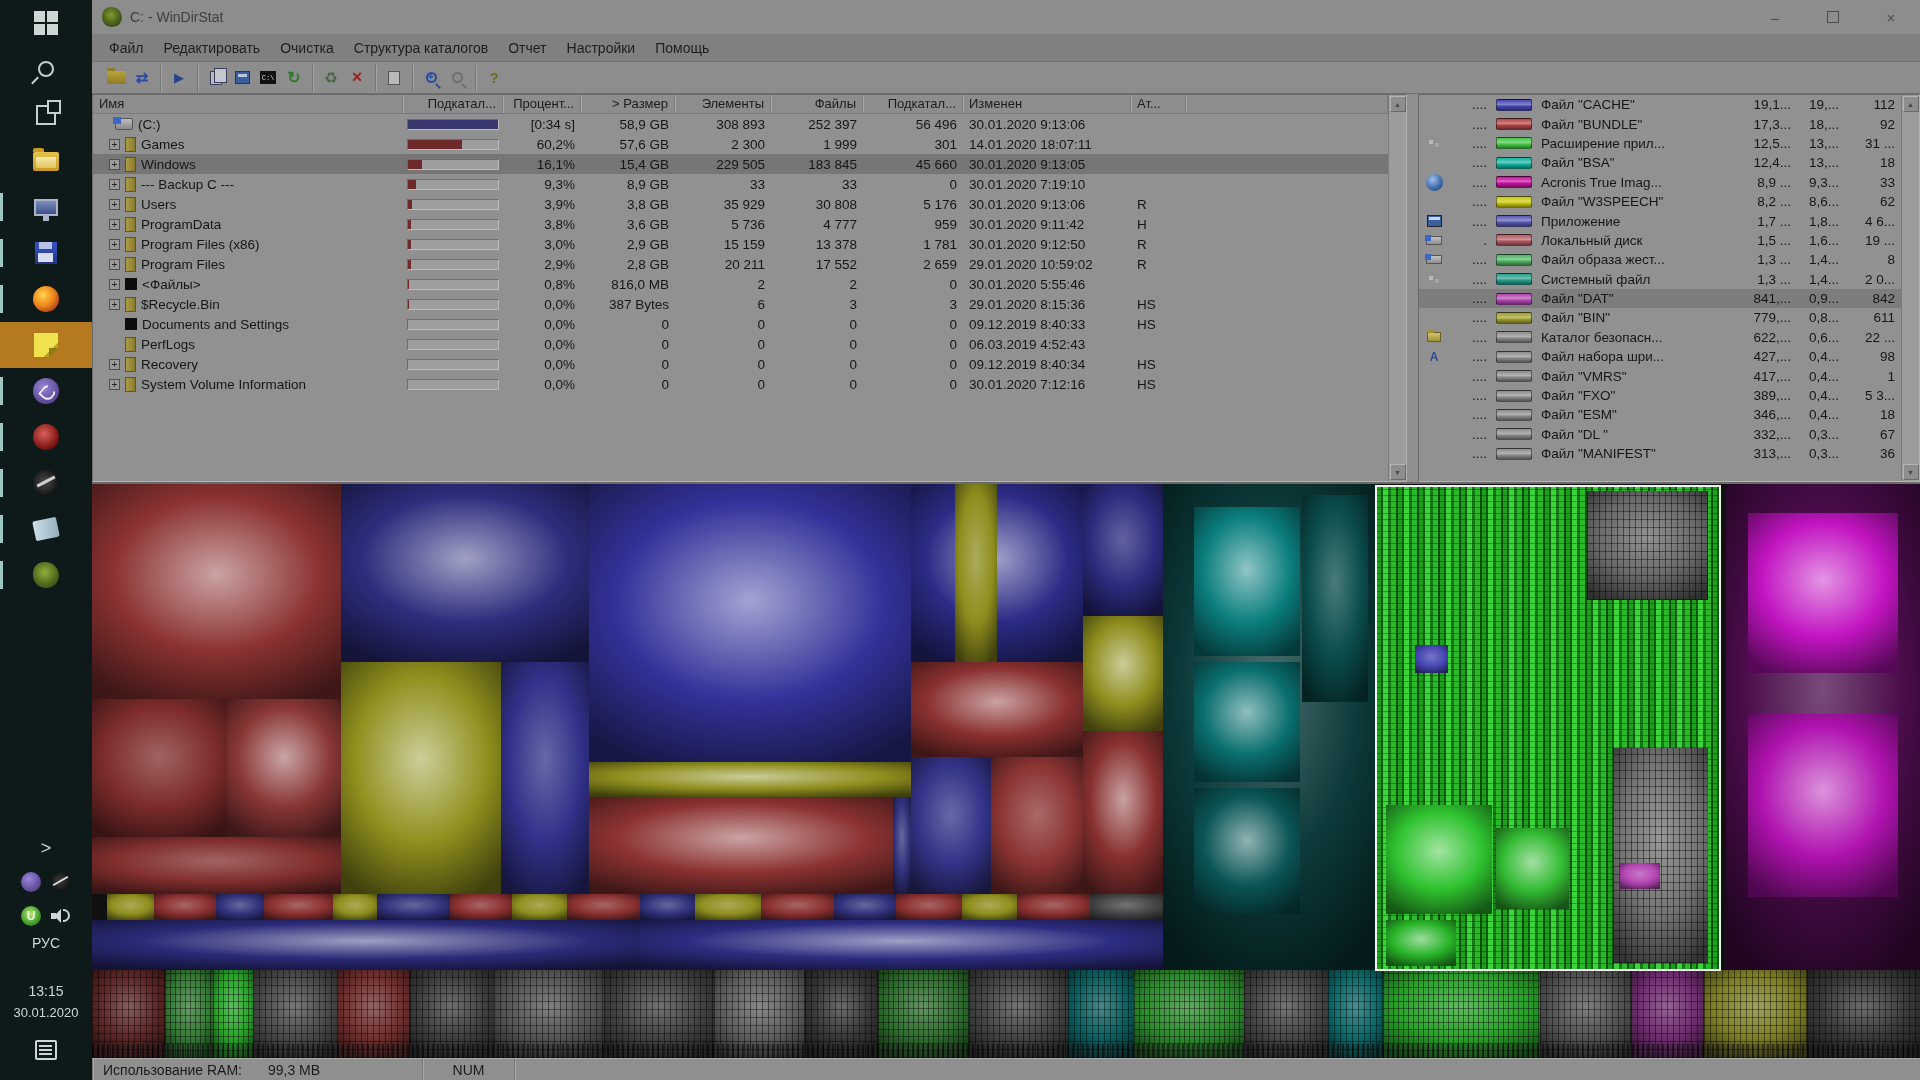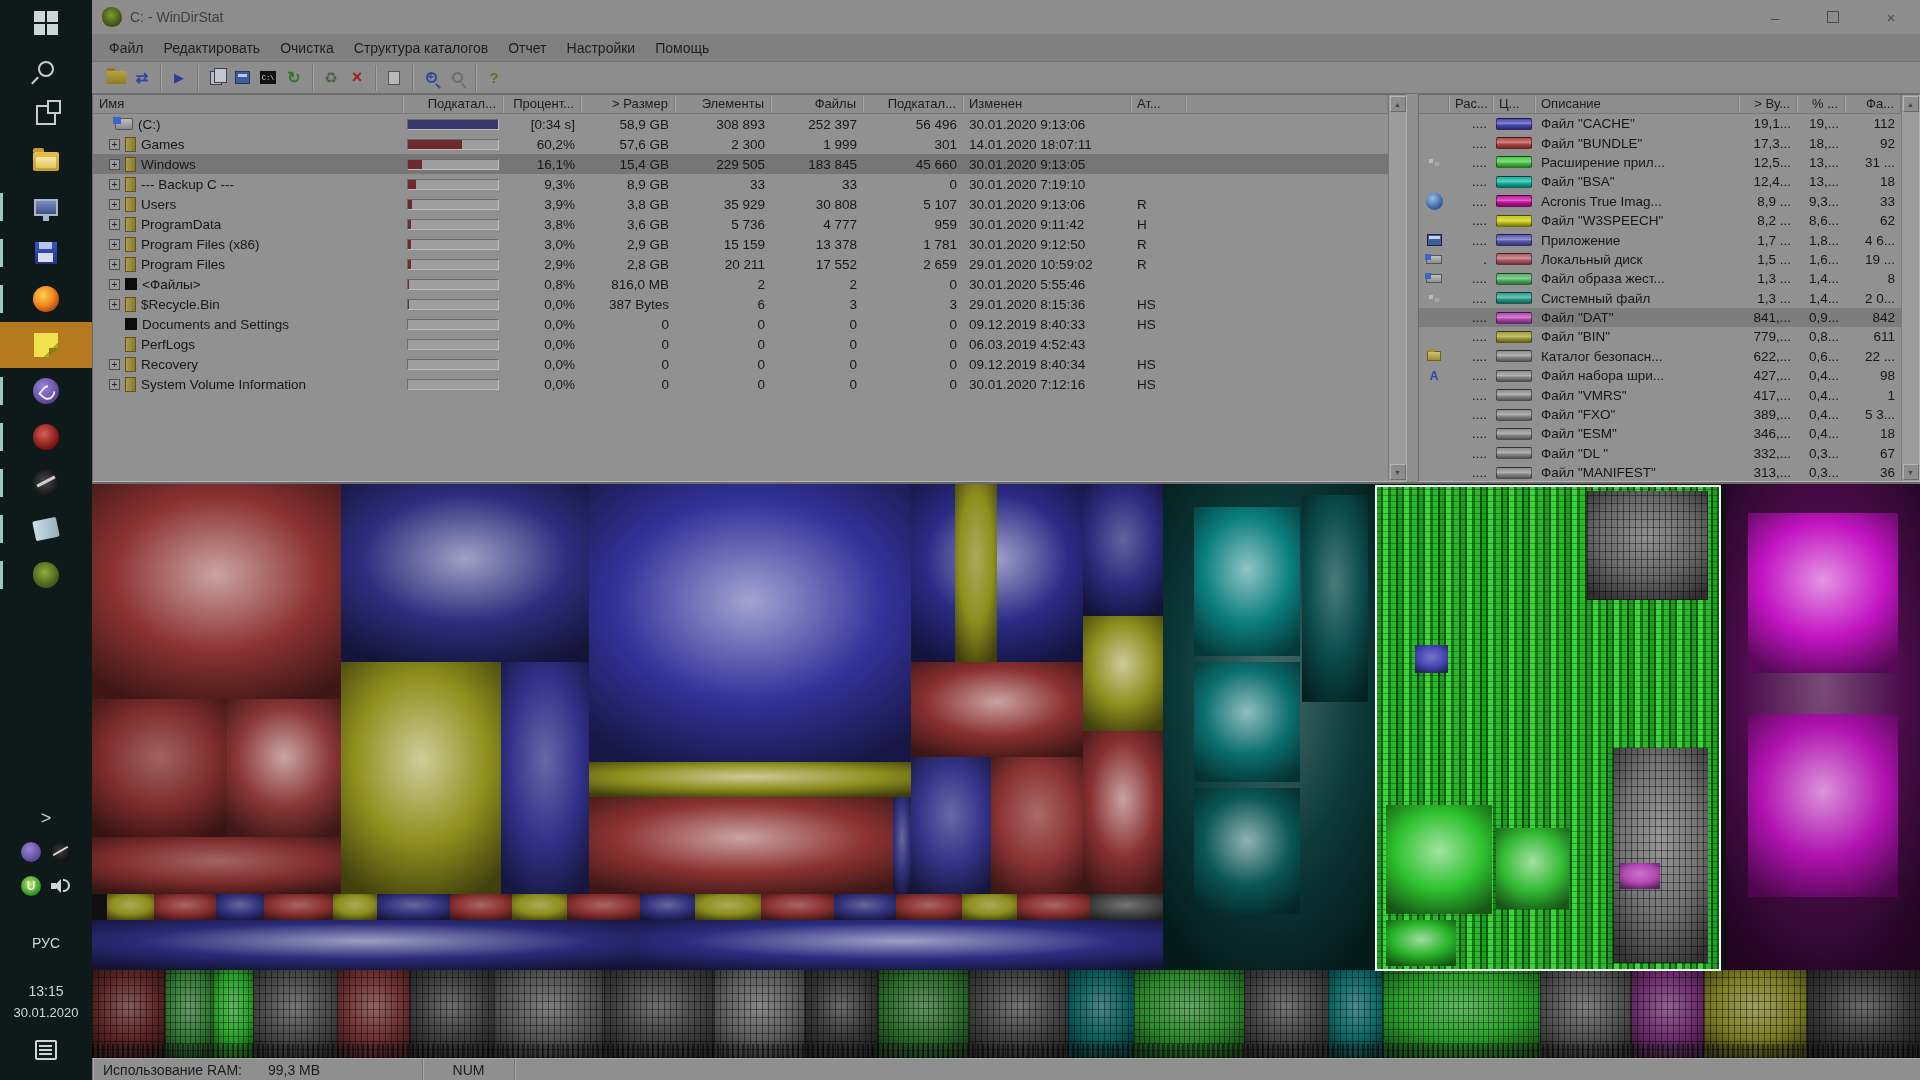--- a/index.html
+++ b/index.html
@@ -209,21 +209,21 @@
     <div class="tray-row">
       <span class="ic-viber-s"></span>
       <span class="ic-horn"></span>
     </div>
     <div class="tray-row">
       <span class="ic-utor">U</span>
       <span class="ic-vol">
           <i></i>
         </span>
     </div>
-    <div class="tb-text" style="margin-top:32px">РУС</div>
+    <div class="tb-text" style="margin-top:2px">РУС</div>
     <div class="tb-text" style="margin-top:32px">13:15</div>
     <div class="tb-text" style="margin-top:6px;font-size:13px">30.01.2020</div>
     <div class="tb-item" style="height:60px">
         <span class="ic-notif"></span>
       </div>
   </div>
 
   <div class="window">
     <div class="titlebar">
       <span class="app-ic"></span>
@@ -405,21 +405,21 @@
                 </div>
                 <div>
                   <div class="bartrack">
                     <div class="barfill" style="width: 3.9%; background: rgb(110, 42, 42);"></div>
                   </div>
                 </div>
                 <div class="cell r">3,9%</div>
                 <div class="cell r">3,8 GB</div>
                 <div class="cell r">35 929</div>
                 <div class="cell r">30 808</div>
-                <div class="cell r">5 107</div>
+                <div class="cell r">5 176</div>
                 <div class="cell ">30.01.2020  9:13:06</div>
                 <div class="cell ">R</div>
                 <div></div>
               </div>
               <div class="lrow dgrid">
                 <div class="namecell" style="padding-left: 16px;">
                   <span class="expander">+</span>
                   <span class="ic-folderv"></span>
                   <span>ProgramData</span>
                 </div>
@@ -600,29 +600,20 @@
             </div>
         </div>
         <div class="scrollcol">
           <div class="scr-arrow">▲</div>
           <div class="scr-arrow">▼</div>
         </div>
       </div>
       <div class="splitter"></div>
       <div class="pane extpane">
         <div class="listbody">
-          <div class="hdr xgrid" id="ext-header">
-              <div class="hcell "></div>
-              <div class="hcell ">Рас...</div>
-              <div class="hcell ">Ц...</div>
-              <div class="hcell ">Описание</div>
-              <div class="hcell r">&gt; Ву...</div>
-              <div class="hcell r">% ...</div>
-              <div class="hcell r">Фа...</div>
-            </div>
           <div class="rows" id="ext-rows">
               <div class="lrow xgrid xrow" style="height: 19.4px;">
                 <div class="xicon"></div>
                 <div class="cell r">....</div>
                 <div>
                   <div class="swatch" style="background: linear-gradient(rgb(70, 70, 180) 0%, rgba(255, 255, 255, 0.333) 45%, rgb(70, 70, 180) 60%, rgba(0, 0, 0, 0.4) 100%), rgb(70, 70, 180);"></div>
                 </div>
                 <div class="cell ">Файл "CACHE"</div>
                 <div class="cell r">19,1...</div>
                 <div class="cell r">19,...</div>

